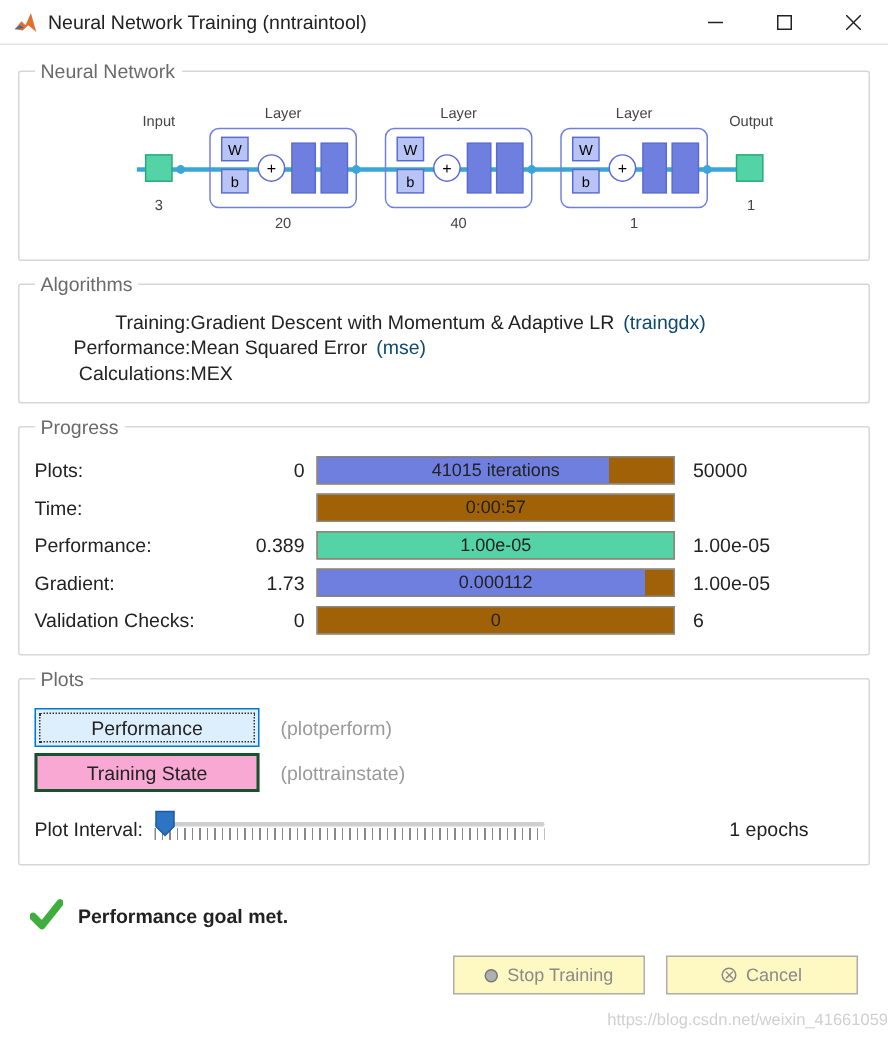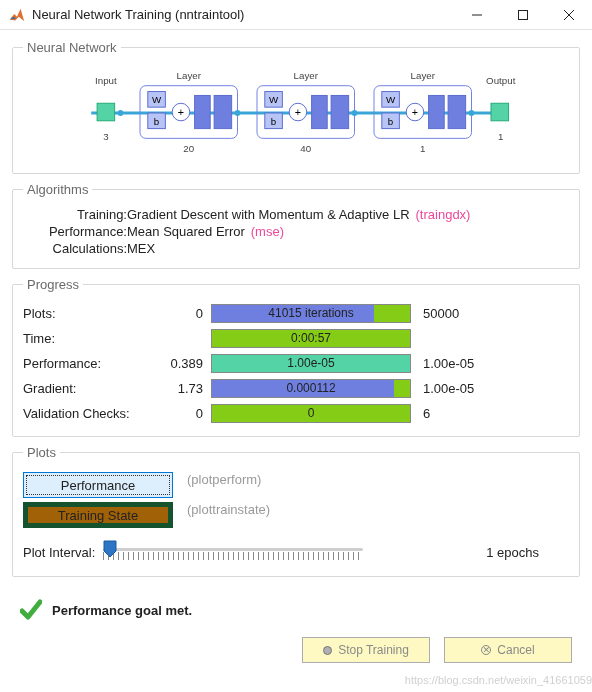--- a/index.html
+++ b/index.html
@@ -30,30 +30,30 @@
     border: 1px solid #d7d7d7;
     border-radius: 2px;
     margin: 6px 0 8px 0;
     padding: 8px 10px 10px 10px;
   }
   legend { color:#6a6a6a; font-size:13px; padding:0 4px; }
   .nn-canvas { height: 100px; position: relative; }
   .algo-row { display:flex; margin: 2px 0; }
   .algo-label { width: 104px; color:#222;text-align:right; }
   .algo-val { color:#222; }
-  .algo-code { color:#ec4899; margin-left:6px; }
+  .algo-code { color:#0c4a6e; margin-left:6px; }
   .prog-row { display:flex; align-items:center; height:24px; margin:1px 0; }
   .prog-row .pl { width:132px; }
   .prog-row .pstart { width:56px; text-align:right; padding-right:8px; }
-  .prog-row .bar { width:200px; height:19px; border:1px solid #888; position:relative; background:#84cc16; text-align:center; font-size:12px; line-height:17px; }
+  .prog-row .bar { width:239px; height:19px; border:1px solid #888; position:relative; background:#a16207; text-align:center; font-size:12px; line-height:17px; }
   .prog-row .bar-fill { position:absolute; top:0; left:0; height:100%; }
   .prog-row .bar-label { position:relative; z-index:1; }
   .prog-row .pend { width:90px; padding-left:12px; }
-  .plot-row { display:flex; margin:4px 0; gap:14px; }
-  .plot-btn { width:150px; height:26px; background:#a16207; border:5px solid #14532d; font-size:13px; color:#222; cursor:pointer; }
+  .plot-row { display:flex; align-items:center; margin:4px 0; gap:14px; }
+  .plot-btn { width:150px; height:26px; background:#f9a8d4; border:2px solid #14532d; font-size:13px; color:#222; cursor:pointer; }
   .plot-btn.focus { background:#ddeffd; border:1px solid #0078d7; box-shadow:0 0 0 1px #0078d7 inset, 0 0 0 1px dashed #333; outline:1px dotted #333; outline-offset:-4px;}
   .plot-code { color:#9a9a9a; }
   .interval-row { margin-top:10px; display:flex; align-items:center; }
   .slider-wrap { position:relative; width:260px; height:28px; margin-left:8px; }
   .slider-track { position:absolute; top:10px; left:0; right:0; height:3px; background:#cfcfcf; border-radius:2px; }
   .slider-ticks { position:absolute; top:14px; left:0; right:0; height:8px;
     background: repeating-linear-gradient(90deg,#888 0,#888 1px,transparent 1px,transparent 5px); }
   .slider-thumb { position:absolute; top:2px; left:0; width:14px; height:18px; }
   .status-row { display:flex; align-items:center; padding: 6px 6px 12px 20px; font-weight:600; }
   .check-icon { width:22px; height:22px; margin-right:10px; }

